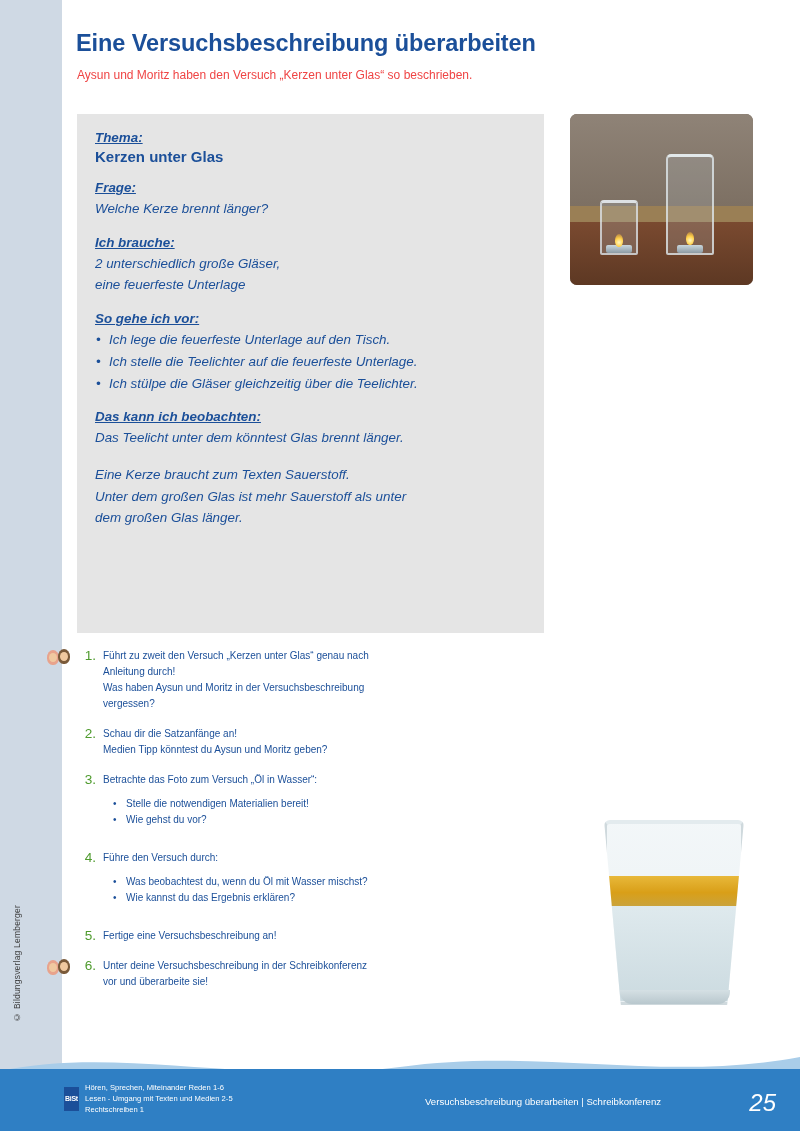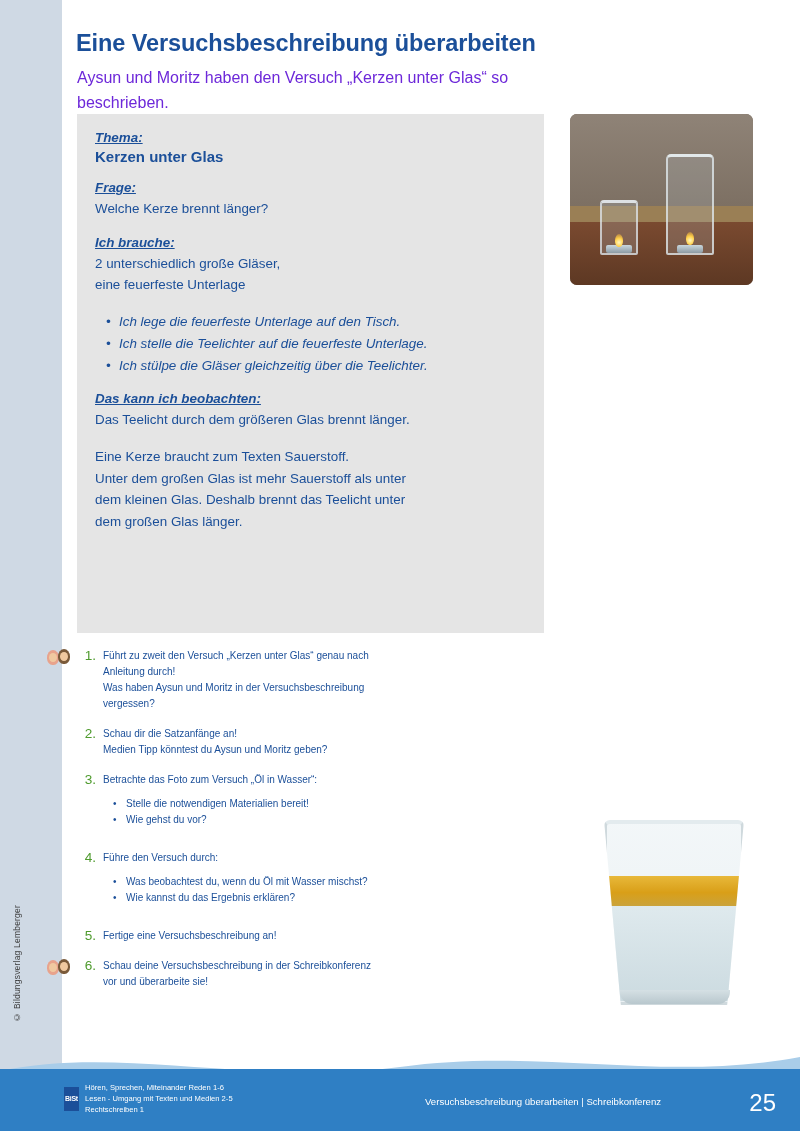--- a/index.html
+++ b/index.html
@@ -42,23 +42,23 @@
     font-size: 23.5px;
     font-weight: bold;
     color: #1b4f99;
     letter-spacing: -0.1px;
   }
 
   .intro {
     position: absolute;
     left: 15px; top: 66px;
     width: 460px;
-    font-size: 16px;
+    font-size: 12px;
     line-height: 1.55;
-    color: #6d28d9;
+    color: #ef4444;
   }
 
   
   .exp-box {
     position: absolute;
     left: 15px; top: 114px;
     width: 467px; height: 519px;
     background: #e5e5e5;
   }
   .exp-inner {
@@ -76,26 +76,27 @@
   }
   .lbl-thema { margin-bottom: 5px; }
   .big-answer {
     font-weight: bold;
     font-size: 15px;
     margin-bottom: 16px;
     font-style: normal;
     text-align: center;
   }
   .ital {
+    font-style: italic;
     line-height: 1.62;
   }
   .blk { margin-bottom: 15px; }
   .blk .lbl { margin-bottom: 3px; }
   ul.bullets {
-    margin: 10px; padding: 0; list-style: none;
+    margin: 0; padding: 0; list-style: none;
   }
   ul.bullets li {
     font-style: italic;
     line-height: 1.62;
     padding-left: 14px;
     position: relative;
   }
   ul.bullets li:before {
     content: "•";
     position: absolute; left: 1px; top: 0;
@@ -268,20 +269,21 @@
     left: 425px; bottom: 24px;
     font-size: 9.6px;
     color: #ffffff;
   }
   .page-num {
     position: absolute;
     right: 24px; bottom: 14px;
     font-size: 24px;
     color: #ffffff;
     font-weight: normal;
+    font-style: italic;
   }
 </style>
 </head>
 <body>
 
 <div class="left-bar"></div>
 <div class="copyright">© Bildungsverlag Lemberger</div>
 
 <div class="page">
 
@@ -301,36 +303,36 @@
         <div class="ital">Welche Kerze brennt länger?</div>
       </div>
 
       <div class="blk">
         <span class="lbl">Ich brauche:</span>
         <div class="ital">2 unterschiedlich große Gläser,</div>
         <div class="ital">eine feuerfeste Unterlage</div>
       </div>
 
       <div class="blk">
+        <span class="lbl">So gehe ich vor:</span>
         <ul class="bullets">
           <li>Ich lege die feuerfeste Unterlage auf den Tisch.</li>
           <li>Ich stelle die Teelichter auf die feuerfeste Unterlage.</li>
           <li>Ich stülpe die Gläser gleichzeitig über die Teelichter.</li>
         </ul>
       </div>
 
       <div class="blk">
         <span class="lbl">Das kann ich beobachten:</span>
-        <div class="ital">Das Teelicht durch dem größeren Glas brennt länger.</div>
+        <div class="ital">Das Teelicht unter dem könntest Glas brennt länger.</div>
       </div>
 
       <div class="blk">
         <div class="ital">Eine Kerze braucht zum Texten Sauerstoff.</div>
         <div class="ital">Unter dem großen Glas ist mehr Sauerstoff als unter</div>
-        <div class="ital">dem kleinen Glas. Deshalb brennt das Teelicht unter</div>
         <div class="ital">dem großen Glas länger.</div>
       </div>
 
     </div>
   </div>
 
   <div class="photo1">
     <div class="p1-wall"></div>
     <div class="p1-wall2"></div>
     <div class="p1-table"></div>
@@ -403,21 +405,21 @@
       <div class="pair-icon">
         <div class="head" style="left:0; top:1px; background:#e8a38c;">
             <div class="face"></div>
           </div>
         <div class="head" style="left:11px; top:0; background:#7a5a3a;">
             <div class="face"></div>
           </div>
       </div>
       <div class="task-num">6.</div>
       <div class="task-body">
-        <div>Schau deine Versuchsbeschreibung in der Schreibkonferenz</div>
+        <div>Unter deine Versuchsbeschreibung in der Schreibkonferenz</div>
         <div>vor und überarbeite sie!</div>
       </div>
     </div>
 
   </div>
 
   <div class="photo2">
     <div class="tumbler">
       <div class="oil-layer"></div>
       <div class="water-layer"></div>

